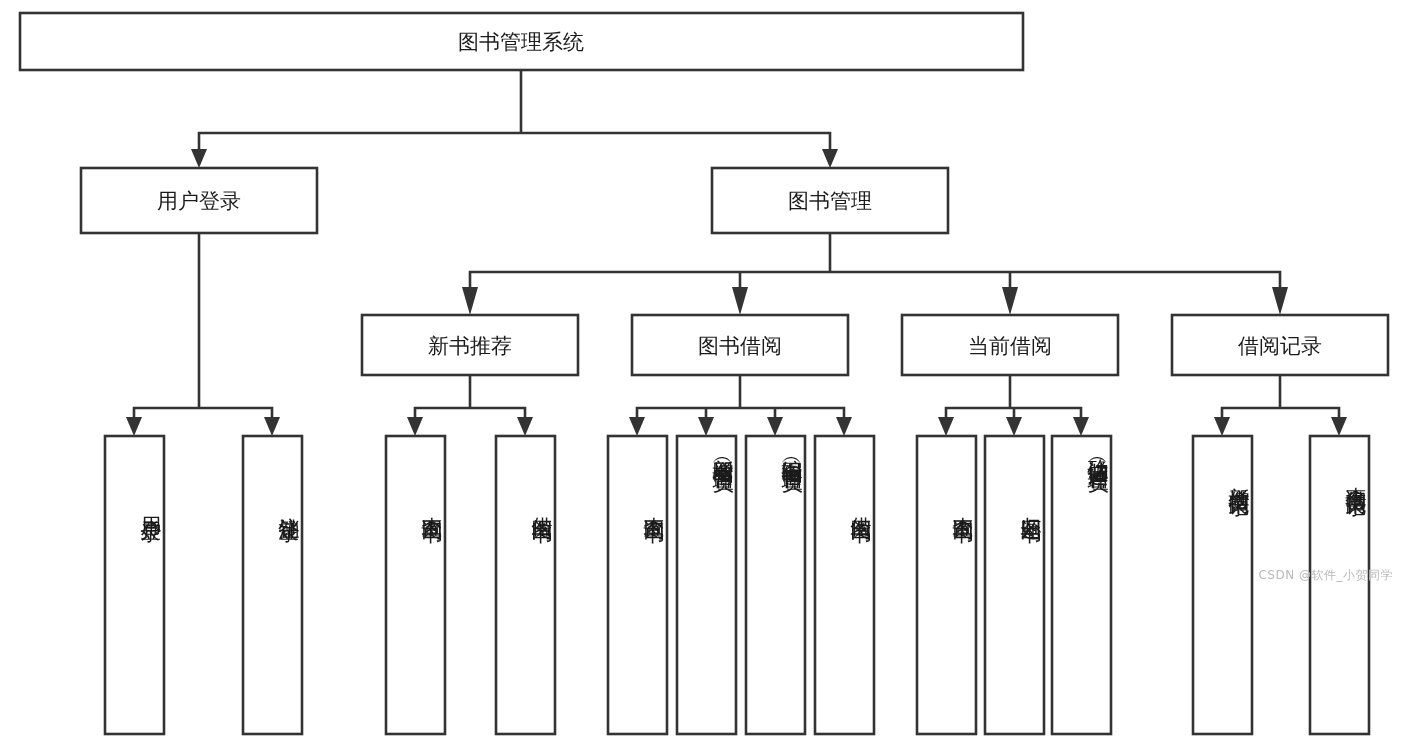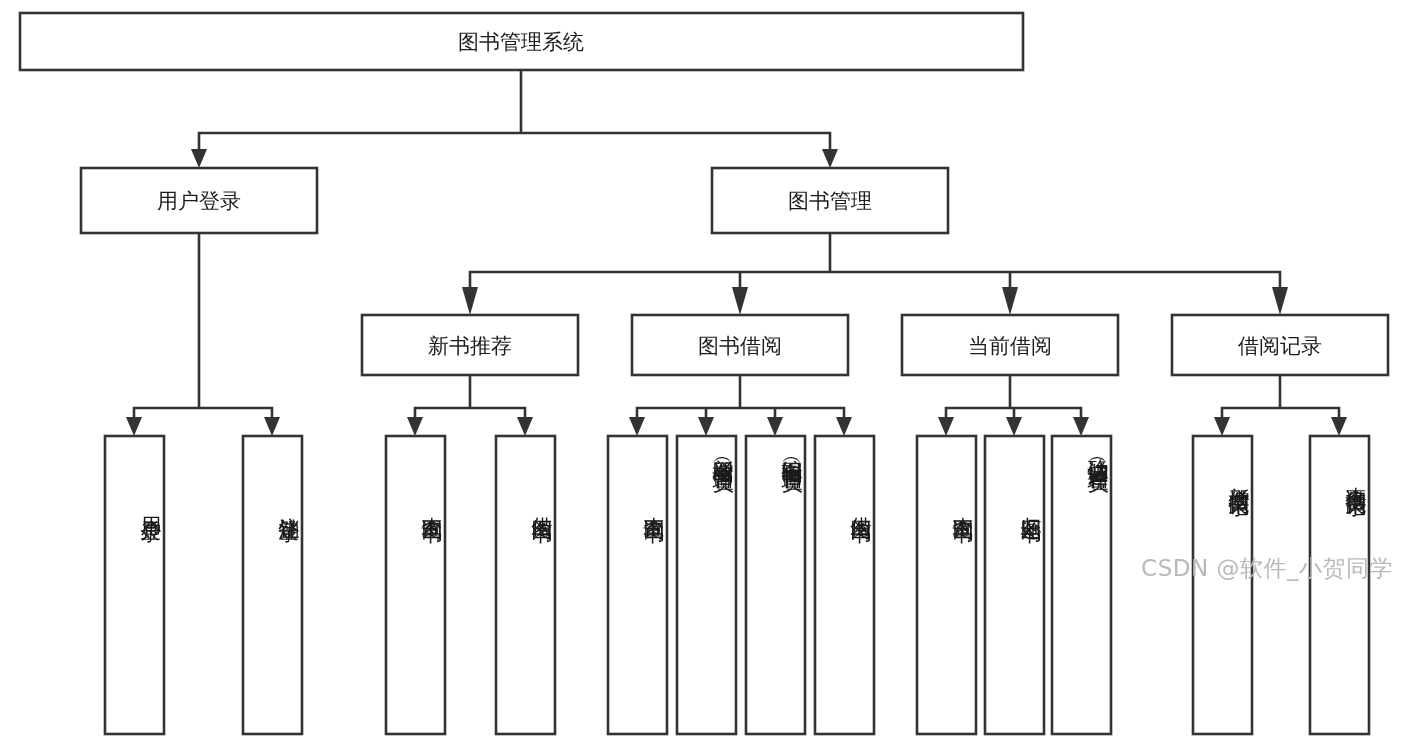--- a/index.html
+++ b/index.html
@@ -62,21 +62,21 @@
     letter-spacing: 2px;
     white-space: nowrap;
     text-align: center;
     pointer-events: none;
   }
   .watermark {
     position: absolute;
     right: 12px;
     bottom: 6px;
     font-family: "DejaVu Sans", "Liberation Sans", sans-serif;
-    font-size: 23px;
+    font-size: 12px;
     color: #b9b9b9;
     white-space: nowrap;
     letter-spacing: 0.5px;
   }
 </style>
 </head>
 <body>
 
 <div id="diagram-root">
 

